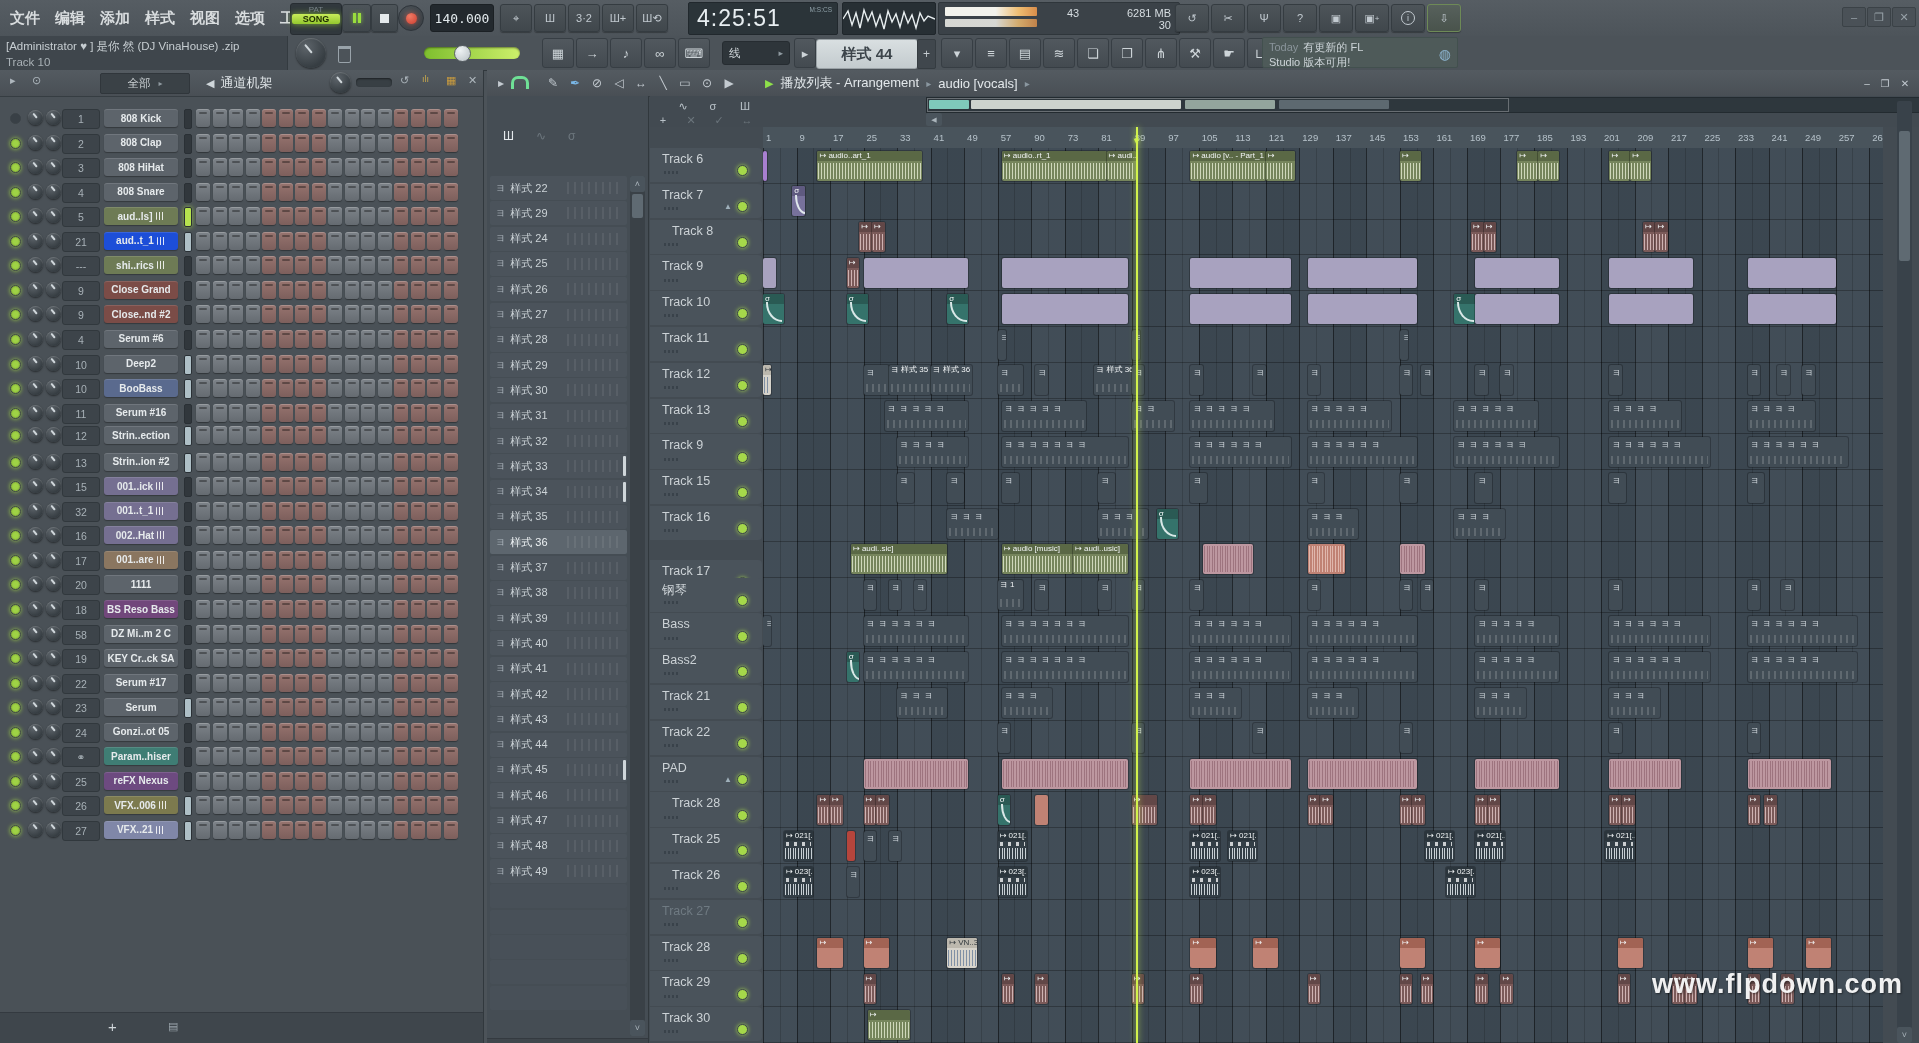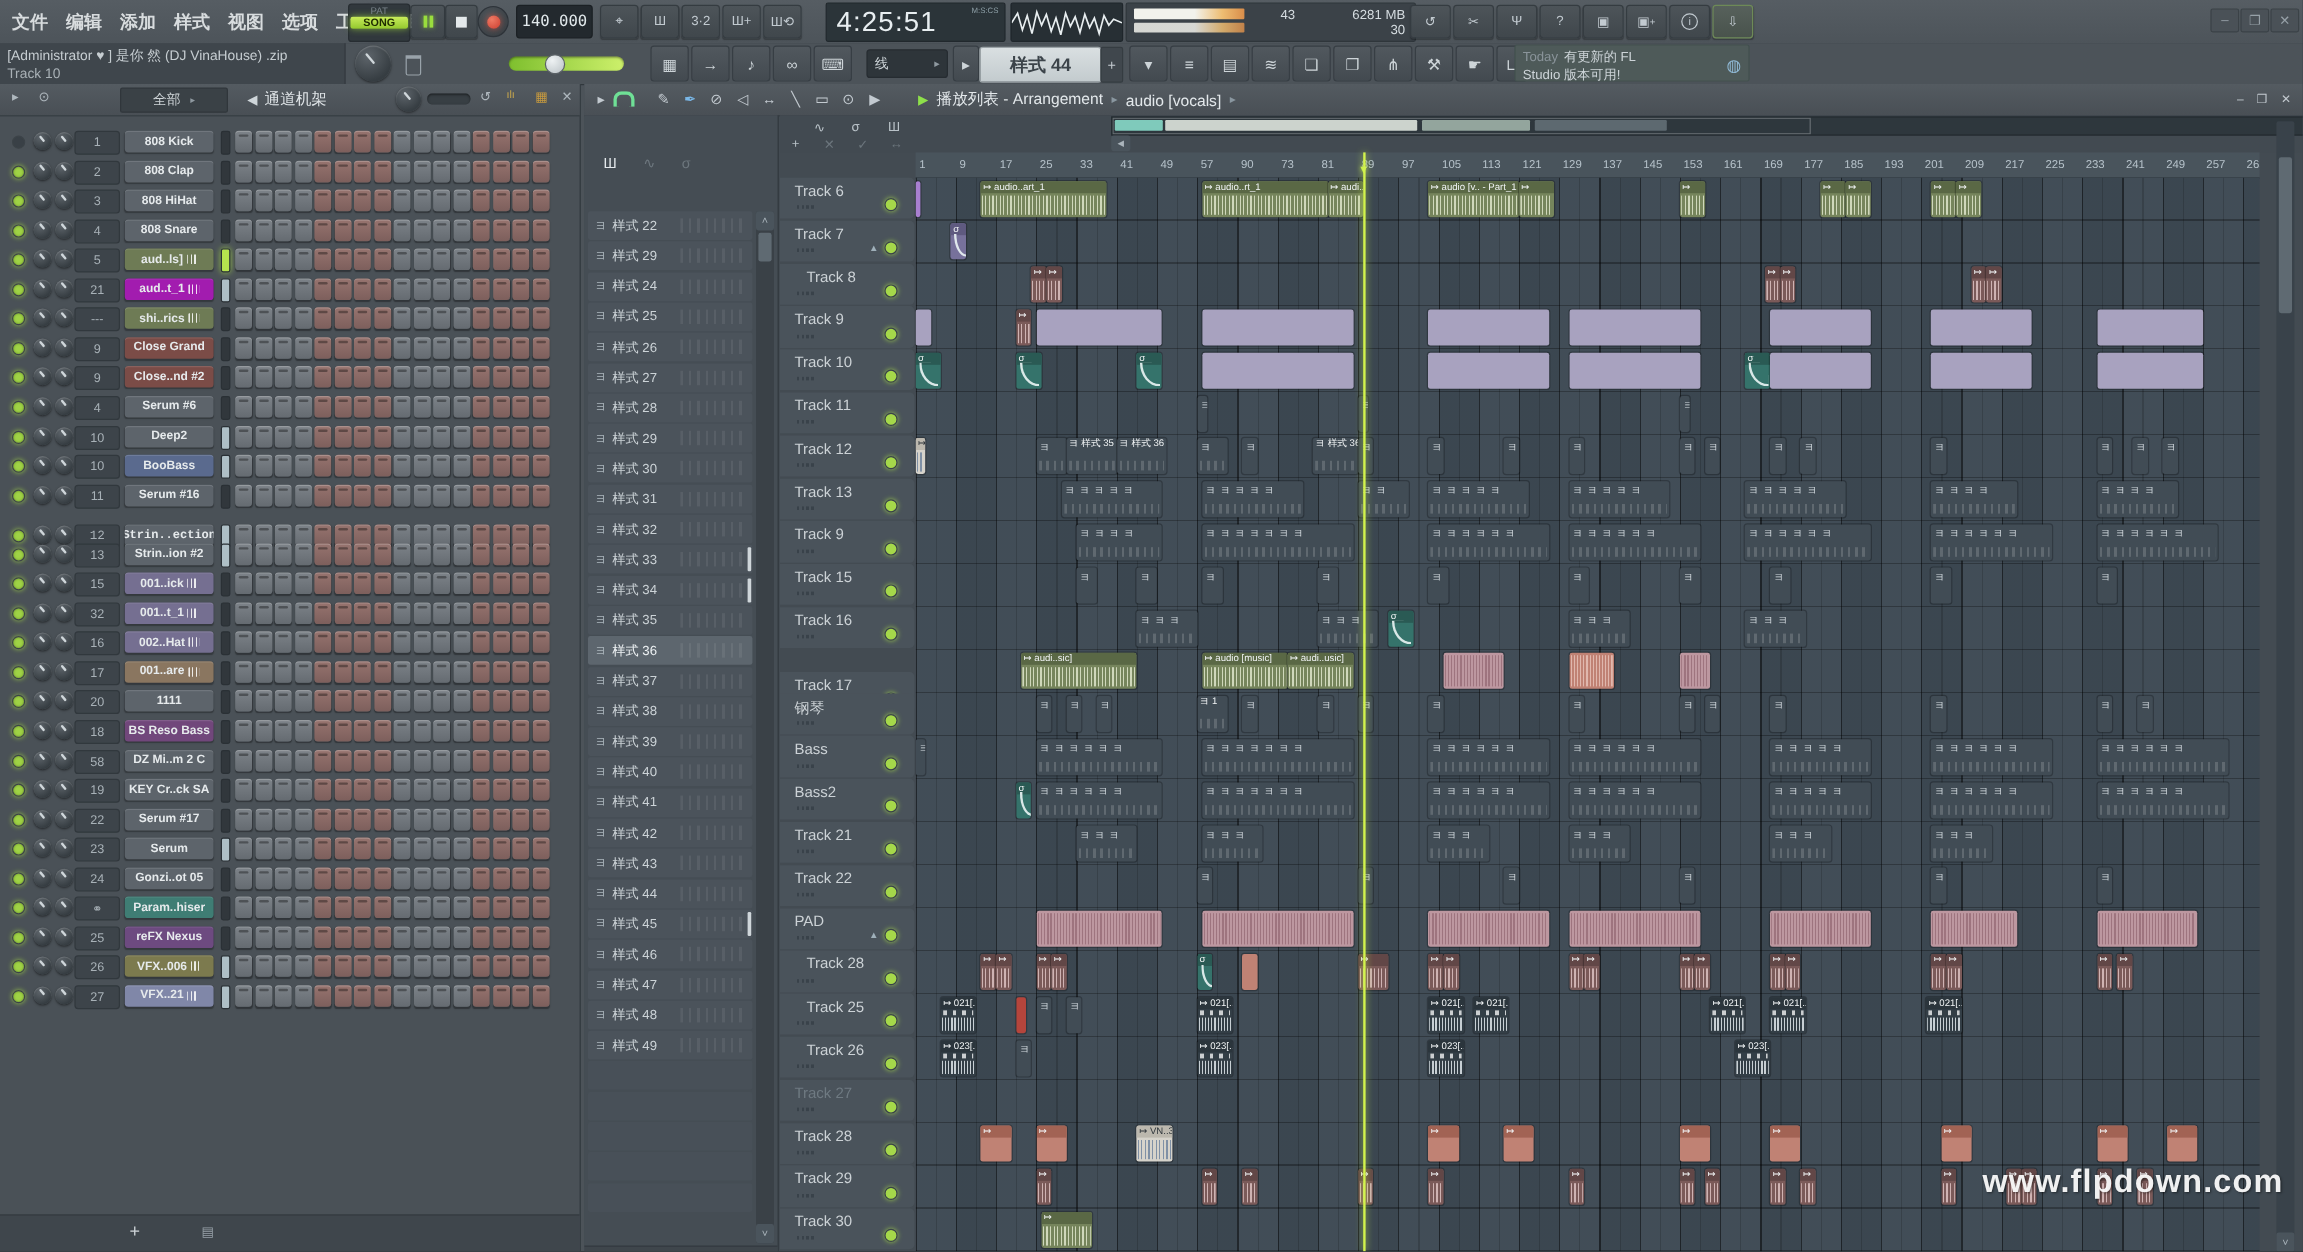--- a/index.html
+++ b/index.html
@@ -654,21 +654,21 @@
         </div>
         <div class="ch-row" style="top: 122.75px;">
           <div class="led"></div>
           <div class="knob ch-knob" style="left: 28px;">
             <div class="tick"></div>
           </div>
           <div class="knob ch-knob" style="left: 46px;">
             <div class="tick"></div>
           </div>
           <div class="numbox">21</div>
-          <div class="chname" style="background: #a21caf;">
+          <div class="chname" style="background: #1d4ed8;">
             <span>aud..t_1</span>
             <span class="wicon"></span>
           </div>
           <div class="chmeter pale"></div>
           <div class="step a" style="left: 196px;">
             <i></i>
           </div>
           <div class="step a" style="left: 212.5px;">
             <i></i>
           </div>
@@ -1143,21 +1143,21 @@
           <div class="step b" style="left: 410.5px;">
             <i></i>
           </div>
           <div class="step b" style="left: 427px;">
             <i></i>
           </div>
           <div class="step b" style="left: 443.5px;">
             <i></i>
           </div>
         </div>
-        <div class="ch-row" style="top: 328px; font-family: Liberation Mono, monospace;">
+        <div class="ch-row" style="top: 317px;">
           <div class="led"></div>
           <div class="knob ch-knob" style="left: 28px;">
             <div class="tick"></div>
           </div>
           <div class="knob ch-knob" style="left: 46px;">
             <div class="tick"></div>
           </div>
           <div class="numbox">12</div>
           <div class="chname" style="background: rgb(93, 100, 107);">
             <span>Strin..ection</span>

